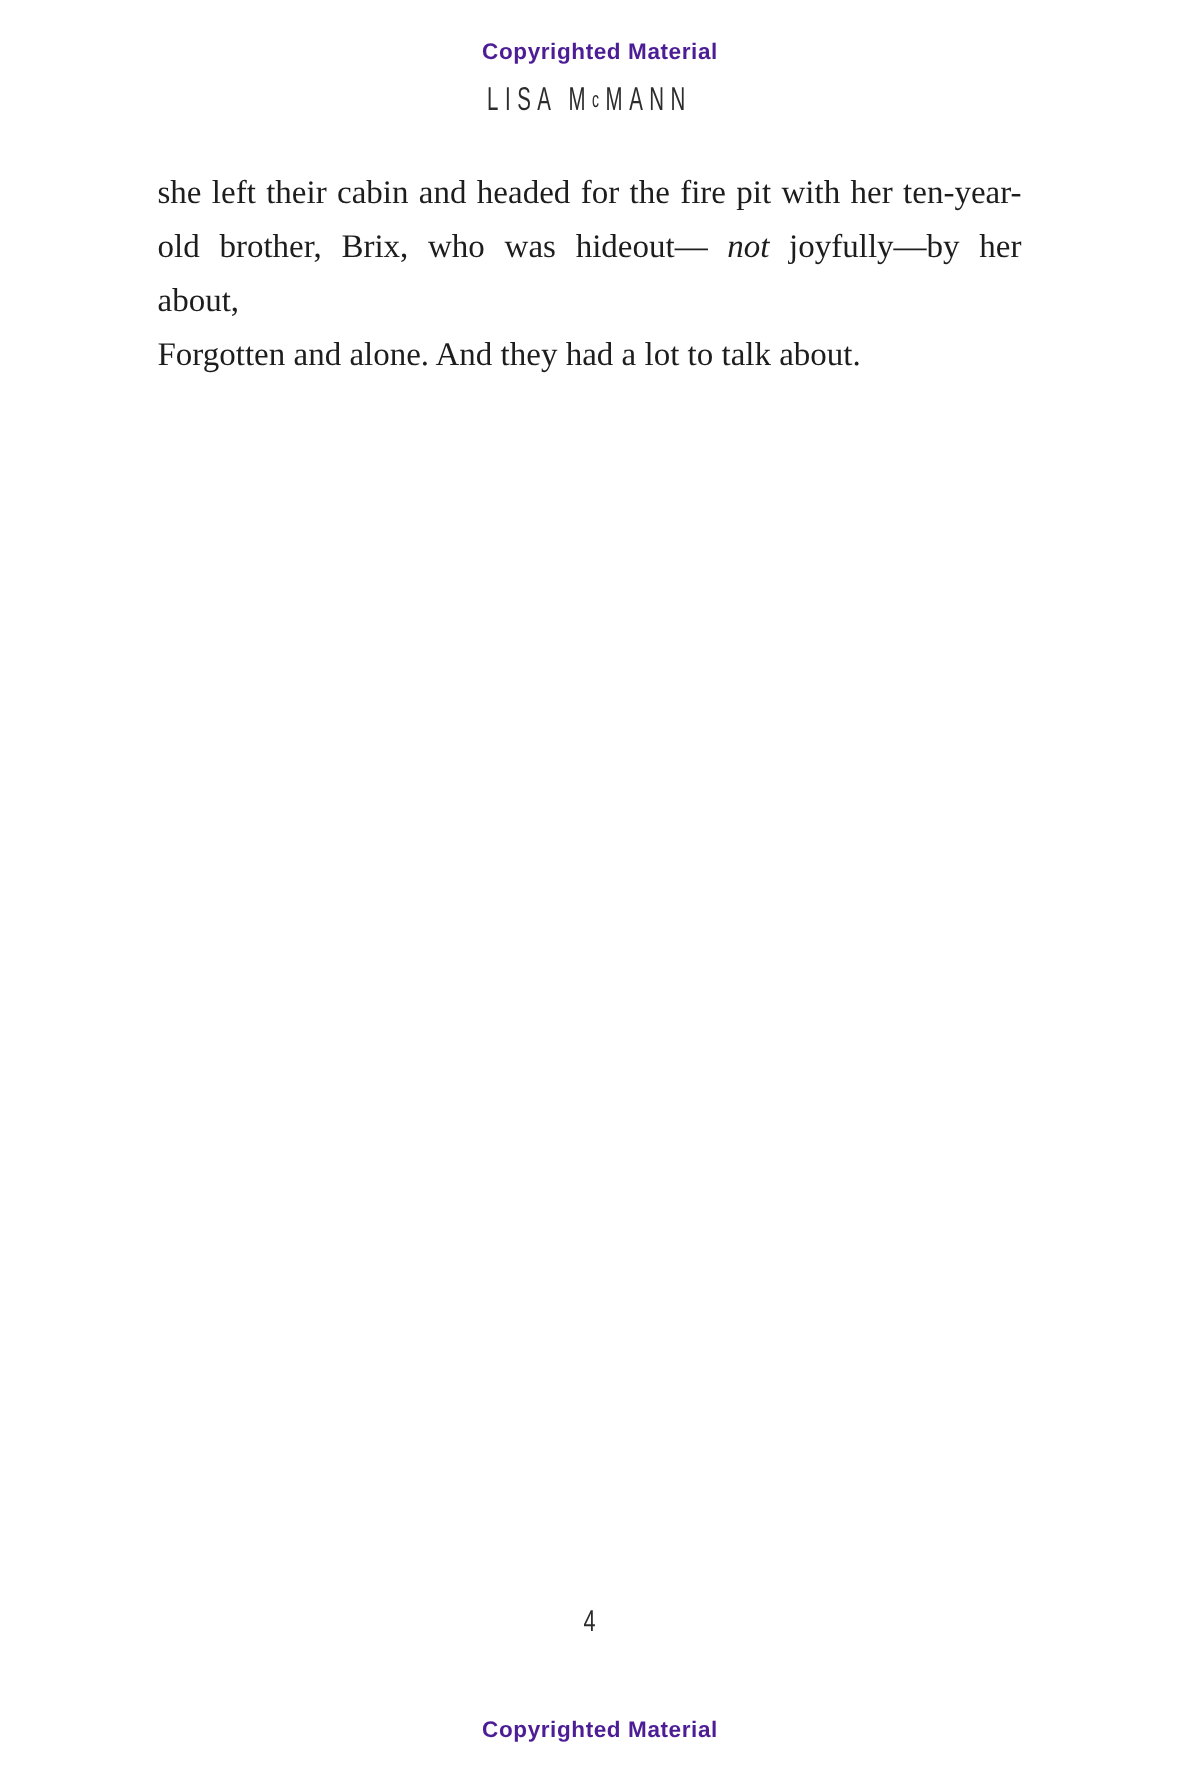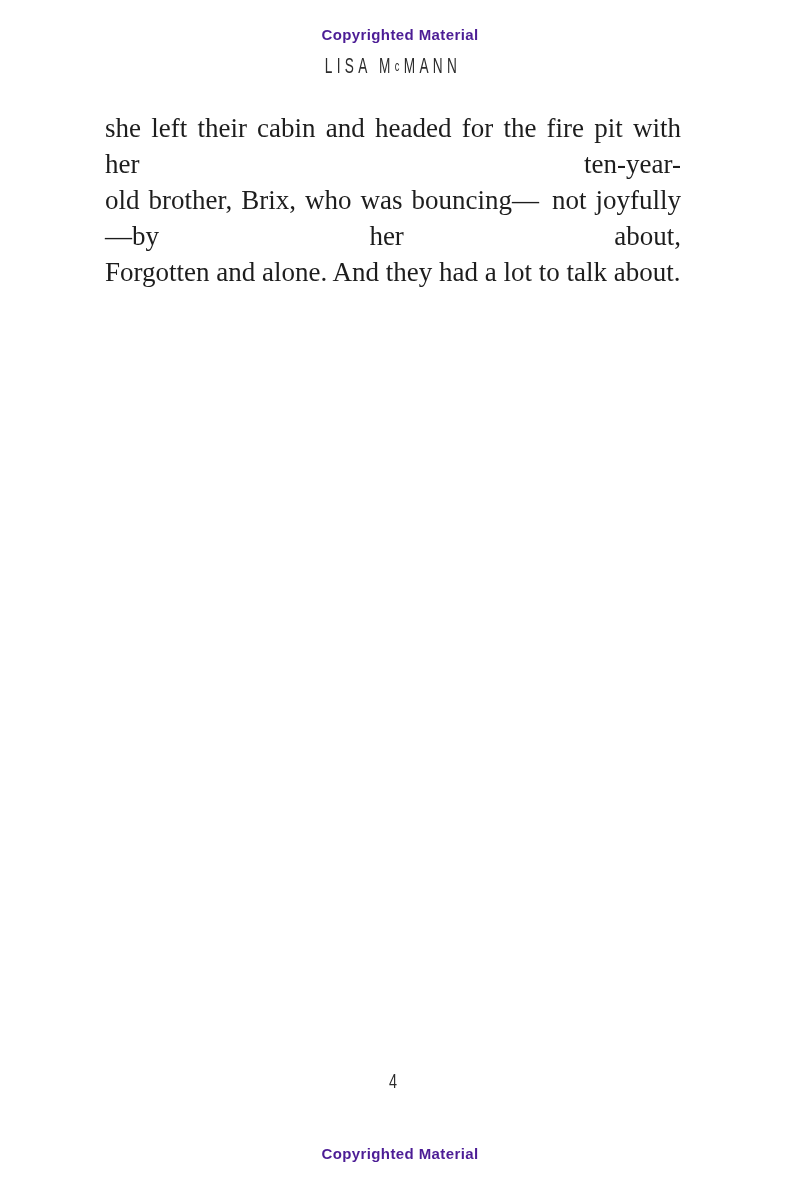--- a/index.html
+++ b/index.html
@@ -51,33 +51,34 @@
     font-size: 15px;
     vertical-align: 2px;
   }
 
   
   .body-text {
     position: absolute;
     left: 105px;
     top: 110px;
     width: 576px;
-    font-size: 27px;
+    font-size: 22px;
     line-height: 36px;
     color: #1d1d1d;
   }
   .body-text .line {
     text-align: justify;
     text-align-last: justify;
   }
   .body-text .line.last {
     text-align: left;
     text-align-last: left;
   }
   .body-text .italic {
+    font-style: italic;
     margin-left: 13px;
   }
 
   
   .folio {
     position: absolute;
     left: 105px;
     width: 576px;
     top: 1070px;
     text-align: center;
@@ -96,21 +97,21 @@
 
   <div class="copyright top">Copyrighted Material</div>
 
   <div class="running-head">
     <span>LISA M</span><span class="small-c">c</span><span>MANN</span>
   </div>
 
   <div class="body-text">
     <div class="line">she left their cabin and headed for the fire pit with her ten-year-</div>
     <div class="line">
-      <span>old brother, Brix, who was bouncing—</span><span class="italic">not</span><span> joyfully—by her about,</span>
+      <span>old brother, Brix, who was hideout—</span><span class="italic">not</span><span> joyfully—by her about,</span>
     </div>
     <div class="line last">Forgotten and alone. And they had a lot to talk about.</div>
   </div>
 
   <div class="folio">4</div>
 
   <div class="copyright bottom">Copyrighted Material</div>
 
 </div>
 

